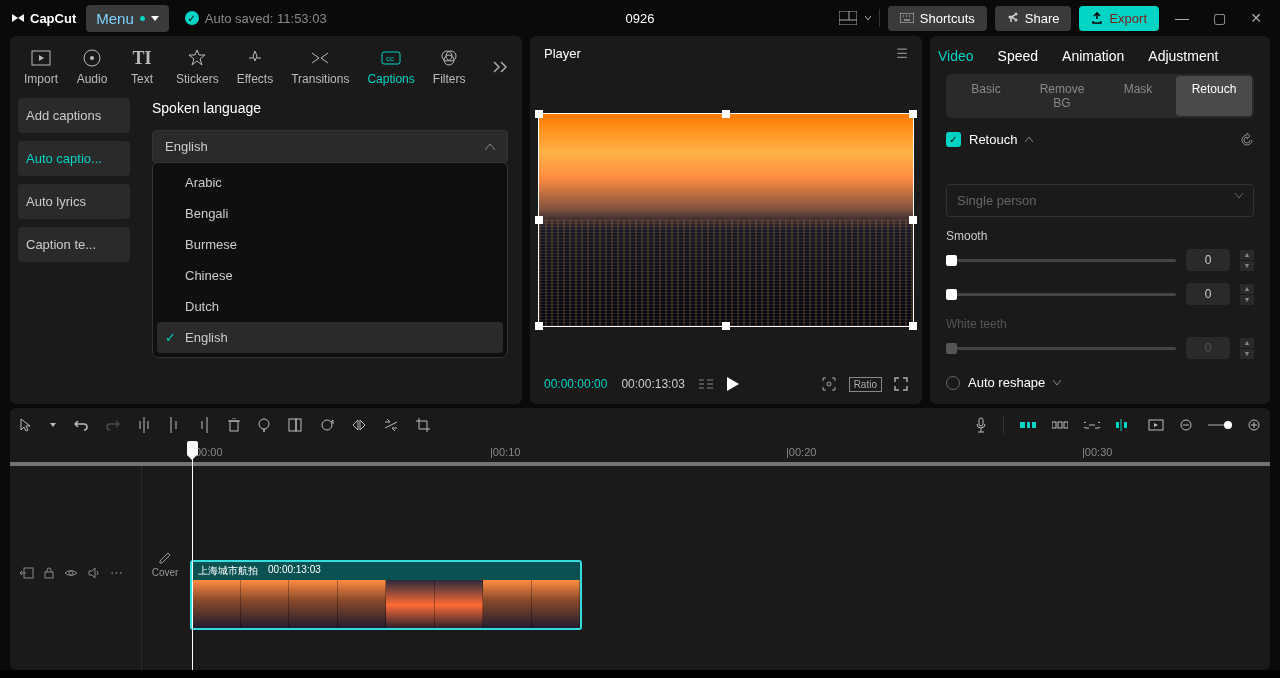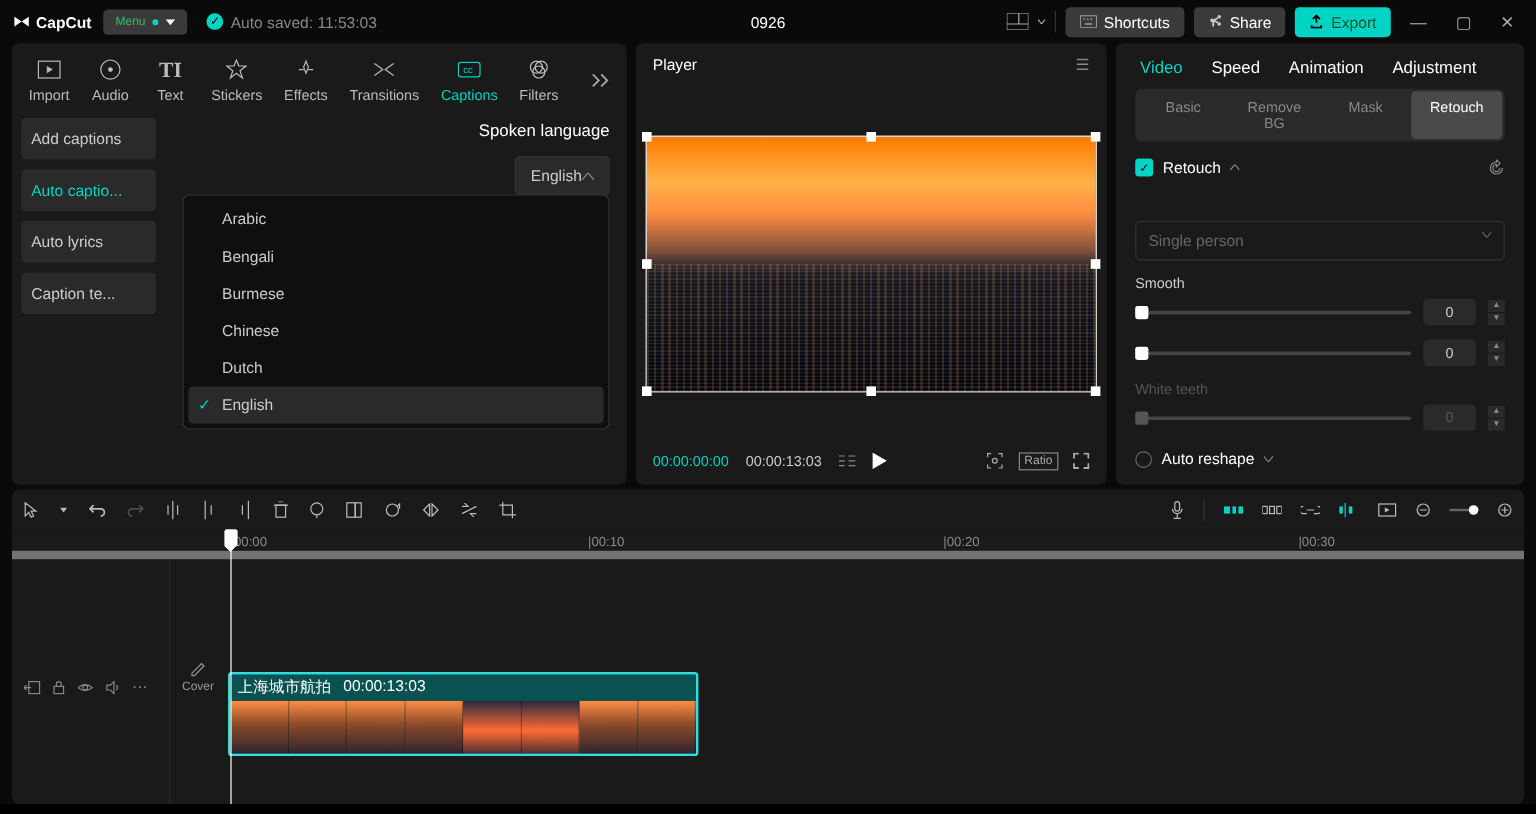--- a/index.html
+++ b/index.html
@@ -1,45 +1,45 @@
 <!DOCTYPE html>
 <html><head>
 <meta charset="utf-8">
 <style>
 * { margin: 0; padding: 0; box-sizing: border-box; font-family: -apple-system, BlinkMacSystemFont, "Segoe UI", Arial, sans-serif; }
 body { background: #000; color: #ccc; width: 1280px; height: 678px; overflow: hidden; font-size: 13px; }
 .topbar { height: 36px; background: #0a0a0a; display: flex; align-items: center; padding: 0 10px; gap: 10px; }
 .logo { color: #fff; font-weight: bold; display: flex; align-items: center; gap: 4px; font-size: 13px; }
-.menu-btn { background: #3a3a3a; border: none; color: #22c55e; padding: 5px 10px; border-radius: 4px; display: flex; align-items: center; gap: 6px; cursor: pointer; font-size: 10px; }
+.menu-btn { background: #3a3a3a; border: none; color: #7dd3fc; padding: 5px 10px; border-radius: 4px; display: flex; align-items: center; gap: 6px; cursor: pointer; font-size: 15px; }
 .menu-dot { width: 5px; height: 5px; background: #00d4c4; border-radius: 50%; }
 .autosave { display: flex; align-items: center; gap: 6px; color: #888; margin-left: 6px; }
 .check-circle { width: 14px; height: 14px; background: #00d4c4; border-radius: 50%; display: flex; align-items: center; justify-content: center; color: #000; font-size: 10px; }
 .project-name { position: absolute; left: 50%; transform: translateX(-50%); color: #fff; font-weight: 500; }
 .top-right { margin-left: auto; display: flex; align-items: center; gap: 8px; padding-left: 12px; }
 .top-btn { background: #3a3a3a; border: none; color: #fff; padding: 5px 12px; border-radius: 4px; display: flex; align-items: center; gap: 6px; cursor: pointer; font-size: 13px; }
-.export-btn { background: #00d4c4; color: #14532d; font-weight: 500; }
+.export-btn { background: #00d4c4; color: #7f1d1d; font-weight: 500; }
 .win-ctrl { color: #aaa; padding: 4px 8px; cursor: pointer; font-size: 14px; }
 .divider-v { width: 1px; height: 18px; background: #333; }
 
 .main-row { display: flex; height: 368px; padding: 0 10px; gap: 8px; background: #0a0a0a; }
 
 .left-panel { width: 512px; display: flex; flex-direction: column; }
 .media-tabs { display: flex; background: #1a1a1a; border-radius: 6px 6px 0 0; padding: 8px 6px 0; gap: 2px; align-items: flex-start; }
 .media-tab { display: flex; flex-direction: column; align-items: center; gap: 4px; padding: 4px 8px; color: #bbb; cursor: pointer; min-width: 48px; }
 .media-tab.active { color: #00d4c4; }
 .media-tab-icon { font-size: 18px; height: 20px; display: flex; align-items: center; }
 .media-tab-label { font-size: 12px; }
 .expand-arrow { margin-left: auto; color: #aaa; padding: 8px; cursor: pointer; align-self: center; }
 
 .left-body { flex: 1; display: flex; background: #1a1a1a; border-radius: 0 0 6px 6px; }
 .caption-sidebar { width: 128px; padding: 8px; display: flex; flex-direction: column; gap: 8px; }
 .caption-side-btn { background: #2a2a2a; border: none; color: #ccc; padding: 10px 8px; border-radius: 4px; text-align: left; cursor: pointer; font-size: 13px; overflow: hidden; white-space: nowrap; text-overflow: ellipsis; }
 .caption-side-btn.active { color: #00d4c4; }
 
-.caption-main { flex: 1; padding: 10px 14px; position: relative; display: flex; flex-direction: column; align-items: flex-end; }
+.caption-main { flex: 1; padding: 10px 14px; position: relative; display: flex; flex-direction: column; }
 .section-title { color: #fff; font-size: 14px; font-weight: 500; margin-bottom: 14px; }
 .lang-select { background: #2a2a2a; border: 1px solid #333; color: #ccc; padding: 8px 12px; border-radius: 4px; display: flex; justify-content: space-between; align-items: center; cursor: pointer; }
 .lang-dropdown { position: absolute; top: 72px; left: 14px; right: 14px; background: #0f0f0f; border: 1px solid #333; border-radius: 6px; padding: 4px; max-height: 210px; overflow-y: auto; z-index: 10; }
 .lang-item { padding: 8px 28px; color: #ccc; cursor: pointer; border-radius: 4px; position: relative; }
 .lang-item.selected { background: #2a2a2a; }
 .lang-check { position: absolute; left: 8px; color: #00d4c4; }
 
 .caption-footer { margin-top: auto; display: flex; align-items: center; justify-content: space-between; padding-top: 10px; }
 .clear-check { display: flex; align-items: center; gap: 8px; color: #ccc; }
 .circle-empty { width: 14px; height: 14px; border: 1.5px solid #666; border-radius: 50%; }
@@ -58,21 +58,21 @@
 .h-tm { top: -4px; left: 50%; margin-left: -4px; } .h-bm { bottom: -4px; left: 50%; margin-left: -4px; }
 .h-ml { top: 50%; left: -4px; margin-top: -4px; } .h-mr { top: 50%; right: -4px; margin-top: -4px; }
 .player-controls { display: flex; align-items: center; padding: 8px 14px 12px; gap: 14px; }
 .time-current { color: #00d4c4; font-size: 12px; }
 .time-total { color: #ccc; font-size: 12px; }
 .play-icon { color: #fff; cursor: pointer; }
 .player-right-icons { margin-left: auto; display: flex; gap: 12px; align-items: center; color: #aaa; }
 .ratio-box { border: 1px solid #888; padding: 1px 4px; font-size: 10px; }
 
 .inspector-panel { width: 340px; background: #1a1a1a; border-radius: 6px; display: flex; flex-direction: column; }
-.inspector-tabs { display: flex; gap: 24px; padding: 12px 20px 10px; }
+.inspector-tabs { display: flex; gap: 24px; padding: 12px 8px 10px; }
 .inspector-tab { color: #fff; cursor: pointer; font-size: 14px; }
 .inspector-tab.active { color: #00d4c4; }
 .inspector-subtabs { display: flex; background: #2a2a2a; margin: 0 16px; border-radius: 6px; padding: 2px; }
 .inspector-subtab { flex: 1; text-align: center; padding: 6px; color: #888; cursor: pointer; border-radius: 4px; font-size: 12px; }
 .inspector-subtab.active { background: #4a4a4a; color: #fff; }
 .inspector-body { padding: 14px 16px; display: flex; flex-direction: column; gap: 12px; }
 .retouch-row { display: flex; align-items: center; justify-content: space-between; }
 .check-on { width: 15px; height: 15px; background: #00d4c4; border-radius: 3px; display: flex; align-items: center; justify-content: center; color: #000; font-size: 10px; }
 .reset-icon { color: #888; cursor: pointer; }
 .person-select { background: transparent; border: 1px solid #333; color: #666; padding: 8px 10px; border-radius: 4px; display: flex; justify-content: space-between; margin-top: 25px; }
@@ -92,32 +92,32 @@
 
 .timeline-section { background: #0a0a0a; padding: 4px 10px 0; }
 .timeline-toolbar { height: 34px; background: #1a1a1a; border-radius: 6px 6px 0 0; display: flex; align-items: center; padding: 0 10px; gap: 18px; color: #bbb; }
 .tl-tool { cursor: pointer; display: flex; align-items: center; }
 .tl-right { margin-left: auto; display: flex; align-items: center; gap: 16px; }
 .tl-toggle { color: #00d4c4; }
 .zoom-line { width: 24px; height: 2px; background: #666; position: relative; }
 .zoom-dot { position: absolute; right: 0; top: -3px; width: 8px; height: 8px; background: #fff; border-radius: 50%; }
 
 .timeline-body { background: #1a1a1a; height: 228px; position: relative; border-radius: 0 0 6px 6px; }
-.ruler { height: 24px; position: relative; border-bottom: 7px solid #737373; }
+.ruler { height: 24px; position: relative; border-bottom: 4px solid #737373; }
 .ruler-mark { position: absolute; top: 4px; color: #888; font-size: 11px; }
 .playhead { position: absolute; top: 0; bottom: 0; width: 1px; background: #fff; z-index: 5; }
 .playhead-head { position: absolute; top: -1px; left: -5px; width: 11px; height: 14px; background: #fff; border-radius: 2px 2px 0 0; }
 .playhead-head::after { content: ''; position: absolute; bottom: -5px; left: 0; border-left: 5.5px solid transparent; border-right: 5.5px solid transparent; border-top: 5px solid #fff; }
 
 .track-left { position: absolute; left: 0; top: 24px; bottom: 0; width: 132px; border-right: 1px solid #2a2a2a; }
 .track-controls { position: absolute; bottom: 90px; left: 10px; display: flex; gap: 10px; color: #888; align-items: center; }
 .cover-btn { position: absolute; left: 138px; bottom: 92px; width: 34px; display: flex; flex-direction: column; align-items: center; color: #999; font-size: 10px; gap: 2px; }
 
 .clip { position: absolute; left: 180px; top: 118px; width: 392px; height: 70px; background: #0a6b6b; border: 2px solid #3dd; border-radius: 3px; overflow: hidden; }
-.clip-header { background: rgba(10,80,80,0.9); padding: 2px 6px; color: #fff; font-size: 13px; display: flex; gap: 10px; }
+.clip-header { background: rgba(10,80,80,0.9); padding: 2px 6px; color: #fff; font-size: 10px; display: flex; gap: 10px; }
 .clip-thumbs { display: flex; height: 50px; }
 .clip-thumb { flex: 1; background: linear-gradient(to bottom, #ff8c42 0%, #8b4a2a 40%, #1a1a2e 100%); border-right: 1px solid rgba(0,0,0,0.3); }
 .clip-thumb:nth-child(5), .clip-thumb:nth-child(6) { background: linear-gradient(to bottom, #2a2a3e 0%, #ff6b35 50%, #1a1a2e 100%); }
 
 svg { display: block; }
 </style>
 </head>
 <body>
 
 <div class="topbar">

